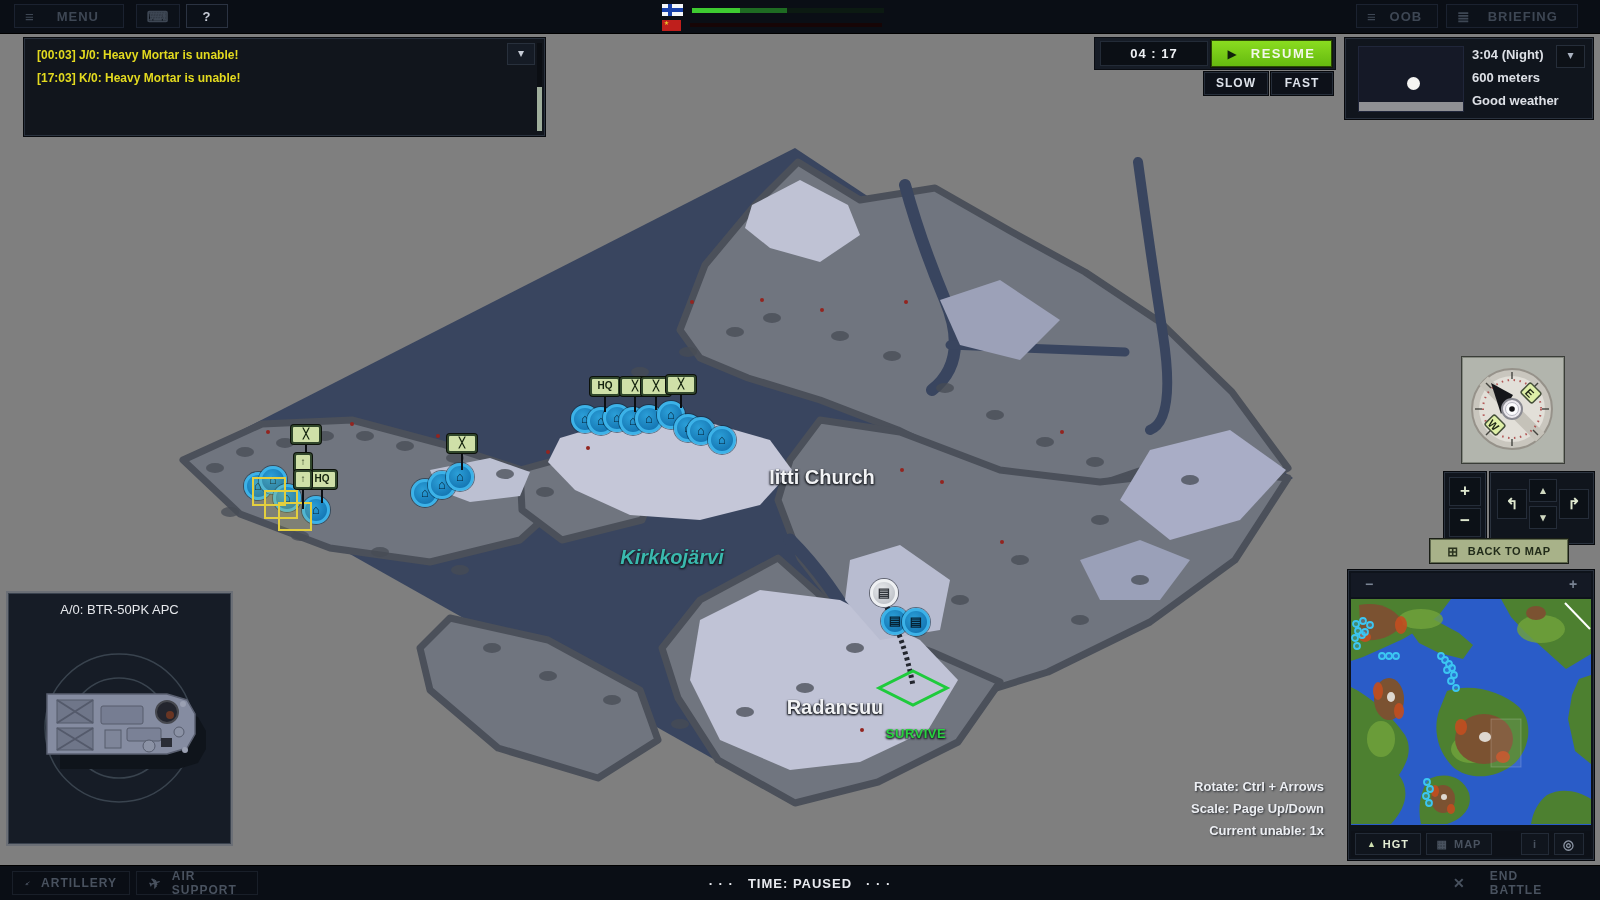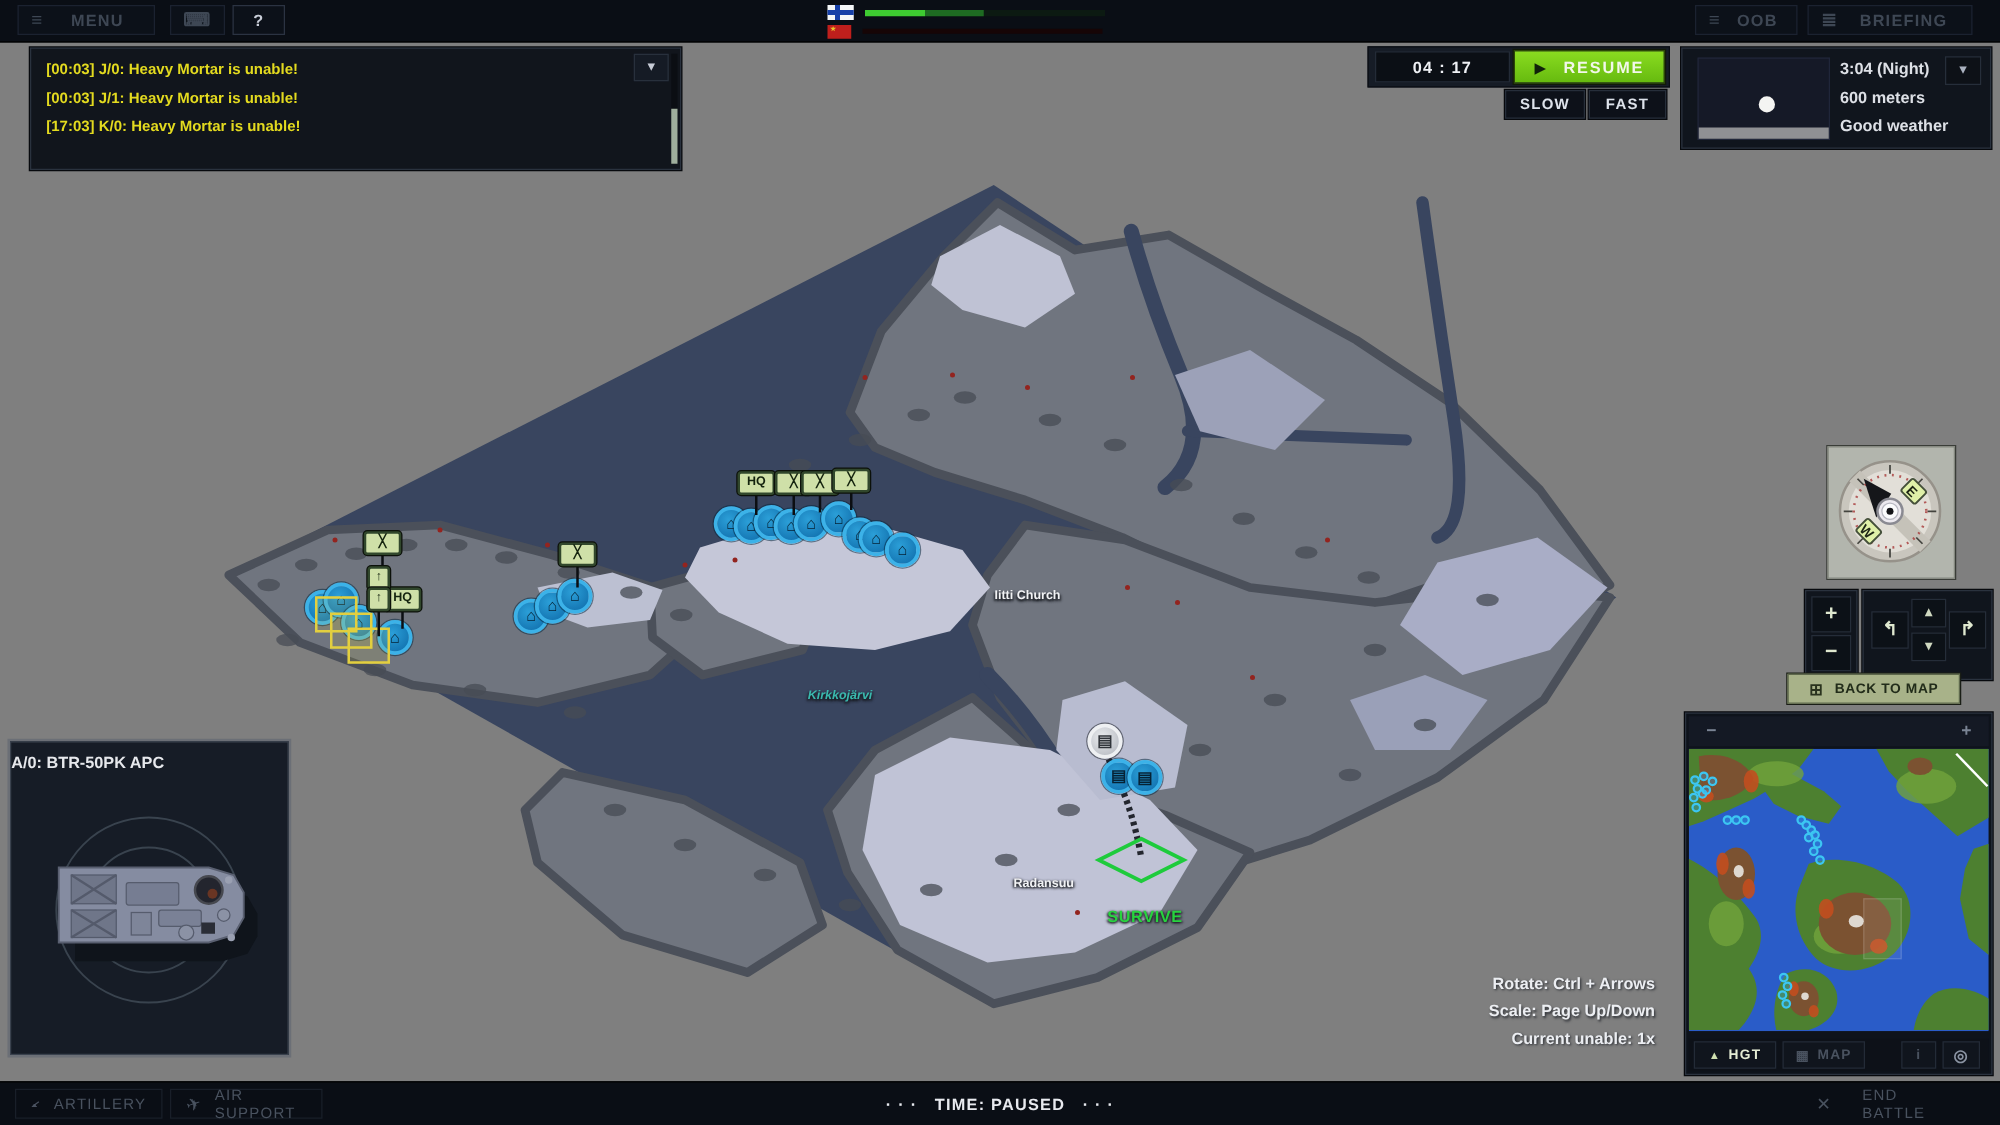--- a/index.html
+++ b/index.html
@@ -97,47 +97,47 @@
   #mm-mapbtn .mi{font-size:11px}
   #mm-info{width:26px;color:#49525f;margin-left:24px}
   #mm-lens{width:28px;color:#8a93a2;font-size:13px}
 
   
   #hints{position:absolute;right:276px;top:776px;text-align:right}
   .hintline{font-size:13px;font-weight:bold;color:#eceef2;text-shadow:1px 1px 2px #2a2d33;line-height:22px}
 
   
   #unitpanel{left:8px;top:593px;width:221px;height:249px;background:#161c26;border:1px solid #3a424e;box-shadow:0 0 0 2px #6b6f76}
-  #unit-title{position:absolute;left:0;right:0;top:8px;font-size:13px;font-weight:bold;color:#e6e8ec}
+  #unit-title{position:absolute;left:0;right:0;top:8px;text-align:center;font-size:13px;font-weight:normal;color:#e6e8ec}
   #unit-art{position:absolute;left:0;top:26px}
 
   
   #bottombar{position:absolute;left:0;bottom:0;width:1600px;height:34px;background:#0a0e15;border-top:1px solid #000;z-index:40}
   .bb-btn{position:absolute;top:5px;height:24px;display:flex;align-items:center;gap:10px;padding:0 12px;
-          border:1px solid #191f29;color:#49525f;font-size:12px;font-weight:normal;letter-spacing:1px;box-sizing:border-box}
+          border:1px solid #191f29;color:#49525f;font-size:12px;font-weight:bold;letter-spacing:1px;box-sizing:border-box}
   #btn-arty{left:12px;width:118px}
   #btn-air{left:136px;width:122px}
   #bb-center{position:absolute;left:0;right:0;top:0;height:34px;display:flex;align-items:center;justify-content:center;gap:14px;
              font-size:13px;font-weight:bold;color:#e8eaef;letter-spacing:1px;pointer-events:none}
   #btn-endbattle{right:18px;left:auto;width:142px;border-color:transparent}
   .plane{display:inline-block;transform:rotate(-18deg);font-size:14px}
 
   
   #battlemap{position:absolute;left:0;top:0;z-index:1}
   #maplayer{position:absolute;left:0;top:0;width:1600px;height:900px;z-index:5}
   .unit{position:absolute;width:22px;height:22px;border:3px solid #3cb2e8;border-radius:50%;
         background:radial-gradient(circle at 40% 35%,#2b9fd8,#0e6aa8);color:#062234;font-weight:bold;font-size:13px;
         line-height:21px;text-align:center;box-shadow:0 0 0 1px rgba(8,40,64,.55)}
   .unit.white{border-color:#eef0f2;background:radial-gradient(circle at 40% 35%,#e9ebee,#b2b6bd);color:#30343a;box-shadow:0 0 0 1px rgba(40,44,50,.6)}
   .tag{position:absolute;width:26px;height:15px;margin-left:-15px;margin-top:-10px;background:#cfe0a8;border:2px solid #31472c;border-radius:3px;
        color:#14230e;font-size:10px;font-weight:bold;line-height:14px;text-align:center;box-shadow:0 0 0 1px #0c110a;z-index:3}
   .tag.mortar{width:14px;margin-left:-9px}
   .tagline{position:absolute;width:2px;background:#0b0e12;margin-left:-1px;z-index:2}
   .selbox{position:absolute;width:30px;height:25px;border:2px solid #e3cf3f;background:rgba(227,207,63,.13);z-index:1}
-  .maplabel{position:absolute;transform:translate(-50%,-50%);font-size:10px;font-weight:bold;color:#f2f3f5;
+  .maplabel{position:absolute;transform:translate(-50%,-50%);font-size:20px;font-weight:bold;color:#f2f3f5;
             text-shadow:1px 1px 2px #181b21,-1px 1px 2px #181b21;white-space:nowrap;z-index:4}
   .maplabel.water{color:#3ab9ae;font-style:italic}
   .maplabel.objective{color:#27d33e;font-size:13px;letter-spacing:.5px}
 </style>
 </head>
 <body>
 
 <svg id="battlemap" width="1600" height="900" viewBox="0 0 1600 900">
   <polygon points="795,148 1293,478 795,805 183,460" fill="#39455f"></polygon>
   <g stroke="#4b505a" stroke-width="7" stroke-linejoin="round">
@@ -309,21 +309,20 @@
   </div>
   <div class="tb-btn" id="btn-brief">
     <span class="tb-icon">≣</span>
     <span style="margin:0 auto">BRIEFING</span>
   </div>
 </div>
 
 <div class="panel" id="log" style="z-index:30">
   <div id="loglist">
       <div class="logline">[00:03] J/0: Heavy Mortar is unable!</div>
-      <div class="logline">[00:03] J/1: Heavy Mortar is unable!</div>
       <div class="logline">[17:03] K/0: Heavy Mortar is unable!</div>
     </div>
   <div id="log-collapse">
     <span>▾</span>
   </div>
   <div id="log-scroll">
       <div id="log-thumb"></div>
     </div>
 </div>
 

